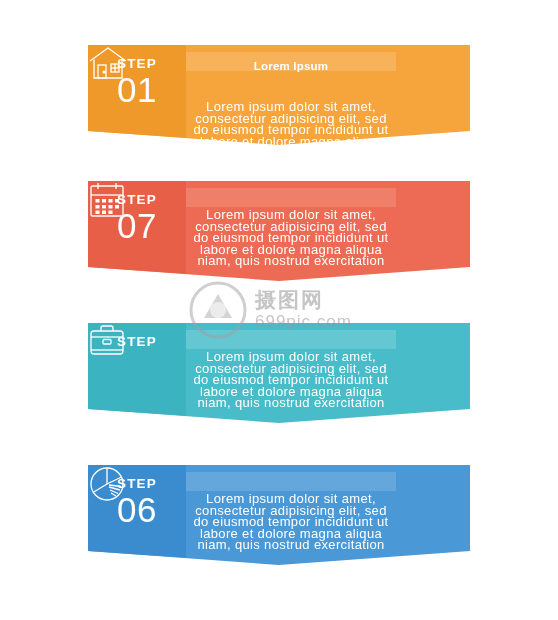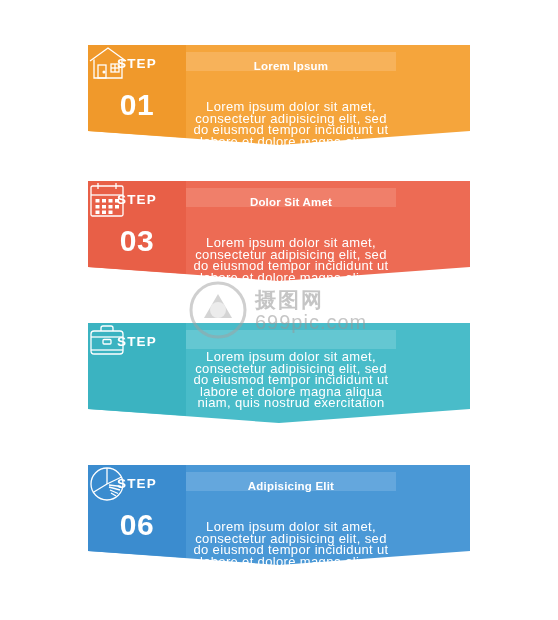--- a/index.html
+++ b/index.html
@@ -54,25 +54,25 @@
     text-align: center;
     color: #ffffff;
   }
   .step-word {
     font-size: 13.5px;
     font-weight: bold;
     letter-spacing: 1.2px;
     line-height: 16px;
   }
   .step-num {
-    font-size: 30px;
-    font-weight: bold;
+    font-size: 35px;
+    font-weight: normal;
     line-height: 34px;
     letter-spacing: 0.5px;
-    margin-top: 16px;
+    margin-top: 1px;
   }
   .step-mid {
     flex: 1 1 auto;
     padding-top: 7px;
   }
   .step-title-bar {
     height: 28px;
     display: flex;
     align-items: center;
     justify-content: center;
@@ -128,21 +128,21 @@
     margin-left: 8px;
     color: rgba(150,150,150,0.55);
   }
   .wm-title {
     font-size: 21px;
     font-weight: bold;
     letter-spacing: 2px;
     line-height: 24px;
   }
   .wm-sub {
-    font-size: 20px;
+    font-size: 17px;
     letter-spacing: 1px;
     line-height: 20px;
   }
 </style>
 </head>
 <body>
 
 <div id="infographic">
 
   <div class="step-block" style="top:45px;">
@@ -183,24 +183,23 @@
   <div class="step-block" style="top:181px;">
     <div class="step-shape">
       <svg width="382" height="100" viewBox="0 0 382 100">
         <polygon points="0,0 382,0 382,86 191,100 0,86" fill="#ed6b54"></polygon>
         <polygon points="0,0 98,0 98,92.8 0,86" fill="#e85f47"></polygon>
         <rect x="98" y="7" width="210" height="19" fill="#f07f6a"></rect>
       </svg>
       <div class="step-content">
         <div class="step-left">
           <div class="step-word">STEP</div>
-          <div class="step-num">03</div>
+          <div class="step-num">07</div>
         </div>
         <div class="step-mid">
-          <div class="step-title-bar">Dolor Sit Amet</div>
           <div class="step-text">Lorem ipsum dolor sit amet, consectetur adipisicing elit, sed do eiusmod tempor incididunt ut labore et dolore magna aliqua niam, quis nostrud exercitation</div>
         </div>
         <div class="step-right">
           <span class="icon-wrap">
             <svg width="38" height="38" viewBox="0 0 38 38">
               <g fill="none" stroke="#ffffff" stroke-width="1.3">
                 <rect x="3" y="5" width="32" height="30" rx="1.5"></rect>
                 <line x1="3" y1="14" x2="35" y2="14"></line>
                 <line x1="10" y1="2" x2="10" y2="8"></line>
                 <line x1="28" y1="2" x2="28" y2="8"></line>
@@ -262,21 +261,20 @@
         <polygon points="0,0 382,0 382,86 191,100 0,86" fill="#4a98d6"></polygon>
         <polygon points="0,0 98,0 98,92.8 0,86" fill="#3b8ccf"></polygon>
         <rect x="98" y="7" width="210" height="19" fill="#64a7dd"></rect>
       </svg>
       <div class="step-content">
         <div class="step-left">
           <div class="step-word">STEP</div>
           <div class="step-num">06</div>
         </div>
         <div class="step-mid">
-          <div class="step-title-bar">Adipisicing Elit</div>
           <div class="step-text">Lorem ipsum dolor sit amet, consectetur adipisicing elit, sed do eiusmod tempor incididunt ut labore et dolore magna aliqua niam, quis nostrud exercitation</div>
         </div>
         <div class="step-right">
           <span class="icon-wrap">
             <svg width="38" height="38" viewBox="0 0 38 38">
               <g fill="none" stroke="#ffffff" stroke-width="1.3">
                 <circle cx="19" cy="19" r="16"></circle>
                 <line x1="19" y1="19" x2="19" y2="3"></line>
                 <line x1="19" y1="19" x2="33.5" y2="12"></line>
                 <line x1="19" y1="19" x2="5" y2="27.5"></line>

